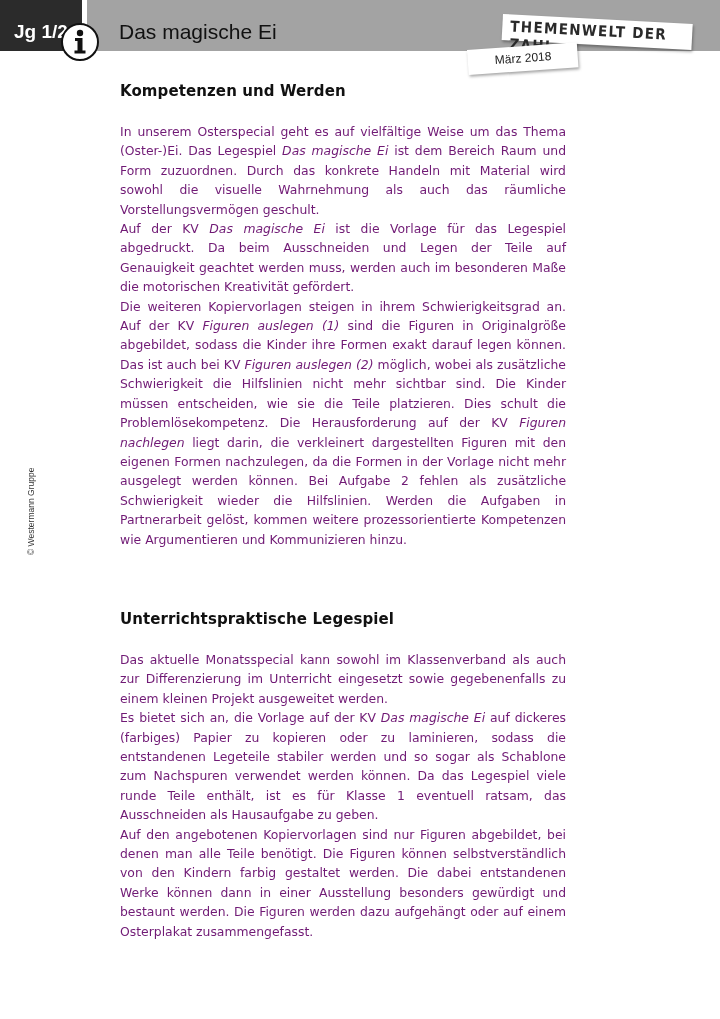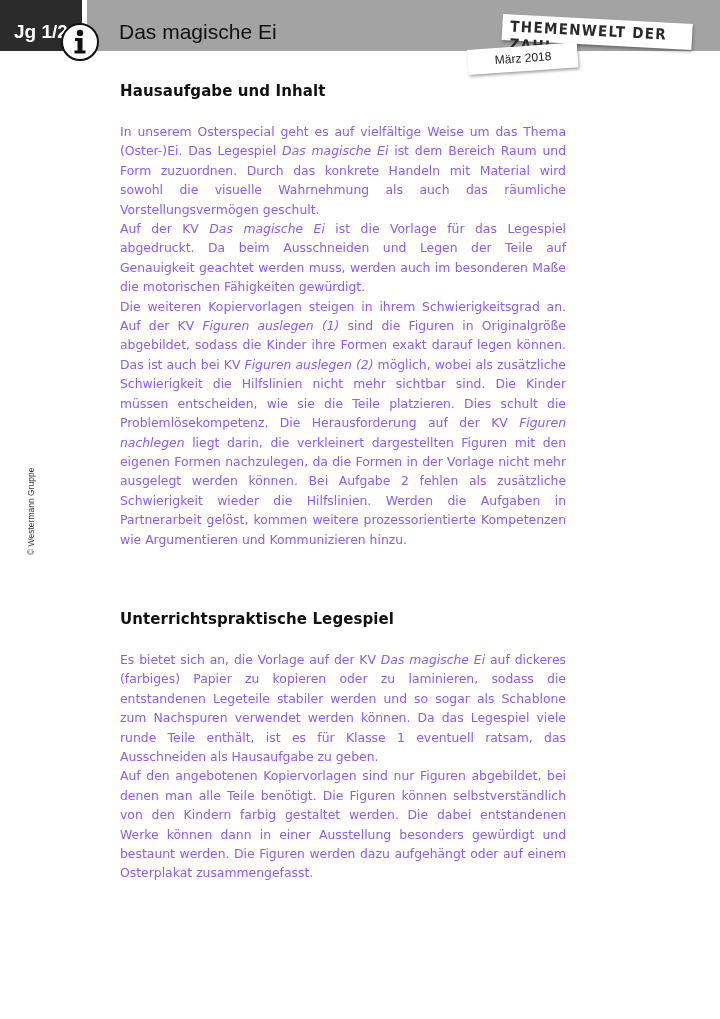--- a/index.html
+++ b/index.html
@@ -62,21 +62,21 @@
   .content { position: absolute; left: 120px; top: 80px; width: 446px; }
   h2 {
     margin: 0; font-family: "DejaVu Sans", sans-serif; font-weight: bold;
     font-size: 15px; color: #111; letter-spacing: 0.1px;
   }
   h2.sec1 { position: absolute; top: 2px; left: 0; }
   h2.sec2 { position: absolute; top: 530px; left: 0; }
   .para {
     position: absolute; left: 0; width: 446px;
     font-family: "DejaVu Sans", sans-serif; font-size: 12.4px;
-    line-height: 19.4px; text-align: justify; color: #8b5cf6;
+    line-height: 19.4px; text-align: justify; color: #701a75;
     hyphens: manual;
   }
   .para p { margin: 0; }
   .p1 { top: 42px; }
   .p2 { top: 570px; }
   em { font-style: italic; }
 </style>
 </head>
 <body>
 
@@ -96,25 +96,26 @@
 <div class="stamp stamp-main">
   <span>THEMENWELT DER ZAHL</span>
 </div>
 <div class="stamp stamp-date">
   <span>März 2018</span>
 </div>
 
 <div class="side-copyright">© Westermann Gruppe</div>
 
 <div class="content">
-  <h2 class="sec1">Hausaufgabe und Inhalt</h2>
+  <h2 class="sec1">Kompetenzen und Werden</h2>
   <div class="para p1">
       <p><span>In unserem Osterspecial geht es auf vielfältige Weise um das Thema (Oster-)Ei. Das Legespiel </span><em>Das magische Ei</em><span> ist dem Bereich Raum und Form zuzuordnen. Durch das konkrete Handeln mit Material wird sowohl die visuelle Wahrnehmung als auch das räumliche Vorstellungsvermögen geschult.</span></p>
-      <p><span>Auf der KV </span><em>Das magische Ei</em><span> ist die Vorlage für das Legespiel abgedruckt. Da beim Ausschneiden und Legen der Teile auf Genauigkeit geachtet wer­den muss, werden auch im besonderen Maße die motorischen Fähigkeiten gewürdigt.</span></p>
+      <p><span>Auf der KV </span><em>Das magische Ei</em><span> ist die Vorlage für das Legespiel abgedruckt. Da beim Ausschneiden und Legen der Teile auf Genauigkeit geachtet wer­den muss, werden auch im besonderen Maße die motorischen Kreativität gefördert.</span></p>
       <p><span>Die weiteren Kopiervorlagen steigen in ihrem Schwierigkeitsgrad an. Auf der KV </span><em>Figuren auslegen (1)</em><span> sind die Figuren in Originalgröße abgebildet, sodass die Kinder ihre Formen exakt darauf legen können. Das ist auch bei KV </span><em>Figuren auslegen (2)</em><span> möglich, wobei als zusätzliche Schwierigkeit die Hilfslinien nicht mehr sichtbar sind. Die Kinder müssen entscheiden, wie sie die Teile platzieren. Dies schult die Problemlösekompetenz. Die Her­ausforderung auf der KV </span><em>Figuren nachlegen</em><span> liegt darin, die verkleinert dar­gestellten Figuren mit den eigenen Formen nachzulegen, da die Formen in der Vorlage nicht mehr ausgelegt werden können. Bei Aufgabe 2 fehlen als zusätzliche Schwierigkeit wieder die Hilfslinien. Werden die Aufgaben in Partnerarbeit gelöst, kommen weitere prozessorientierte Kompetenzen wie Argumentieren und Kommunizieren hinzu.</span></p>
     </div>
 
   <h2 class="sec2">Unterrichtspraktische Legespiel</h2>
   <div class="para p2">
+      <p><span>Das aktuelle Monatsspecial kann sowohl im Klassenverband als auch zur Differenzierung im Unterricht eingesetzt sowie gegebenenfalls zu einem kleinen Projekt ausgeweitet werden.</span></p>
       <p><span>Es bietet sich an, die Vorlage auf der KV </span><em>Das magische Ei</em><span> auf dickeres (farbiges) Papier zu kopieren oder zu laminieren, sodass die entstandenen Legeteile stabiler werden und so sogar als Schablone zum Nachspuren verwendet werden können. Da das Legespiel viele runde Teile enthält, ist es für Klasse 1 eventuell ratsam, das Ausschneiden als Hausaufgabe zu geben.</span></p>
       <p><span>Auf den angebotenen Kopiervorlagen sind nur Figuren abgebildet, bei de­nen man alle Teile benötigt. Die Figuren können selbstverständlich von den Kindern farbig gestaltet werden. Die dabei entstandenen Werke kön­nen dann in einer Ausstellung besonders gewürdigt und bestaunt werden. Die Figuren werden dazu aufgehängt oder auf einem Osterplakat zusam­mengefasst.</span></p>
     </div>
 </div>
 
 </body></html>

